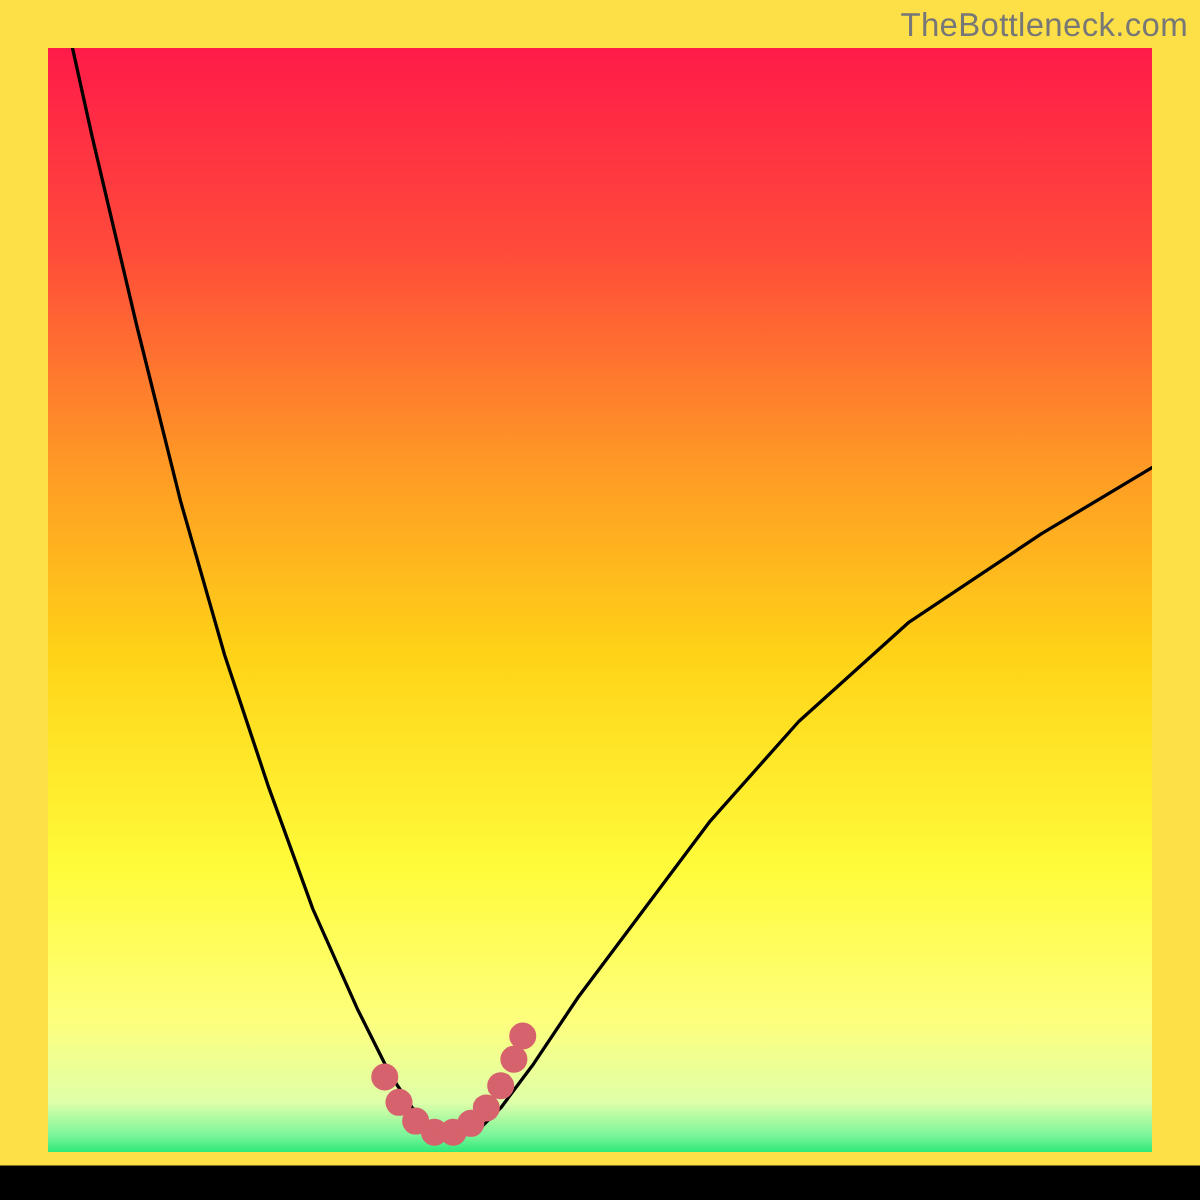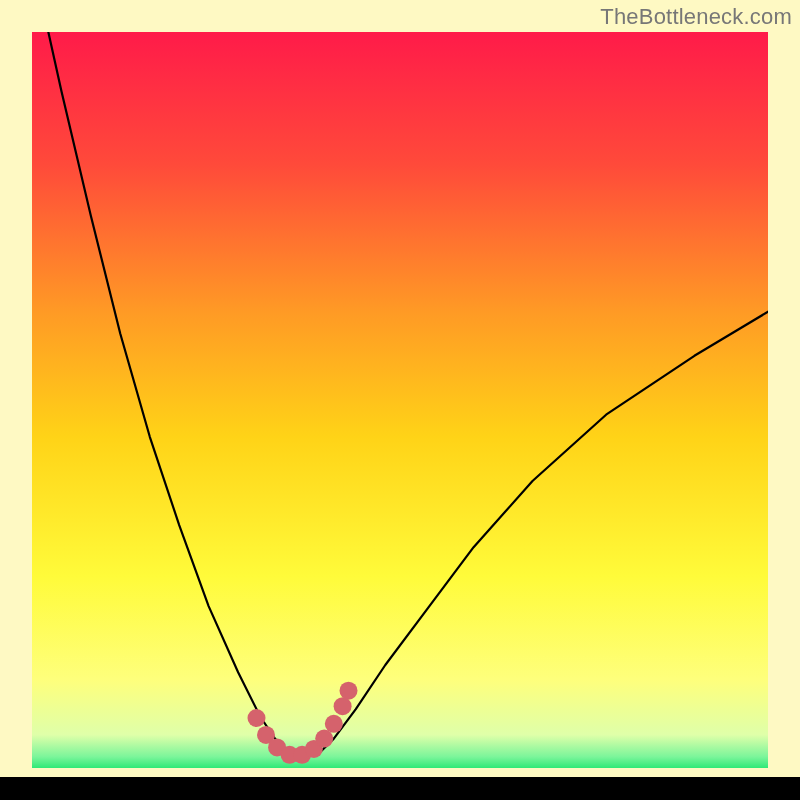--- a/index.html
+++ b/index.html
@@ -10,21 +10,21 @@
     overflow: hidden;
     background: #000;
     font-family: Arial, Helvetica, sans-serif;
   }
   .frame {
     position: absolute;
     left: 0;
     top: 0;
     width: 800px;
     height: 777px;
-    background: #fef9c3;
+    background: #fde047;
   }
   .plot {
     position: absolute;
     left: 32px;
     top: 32px;
     width: 736px;
     height: 736px;
     overflow: hidden;
   }
   .plot svg {

